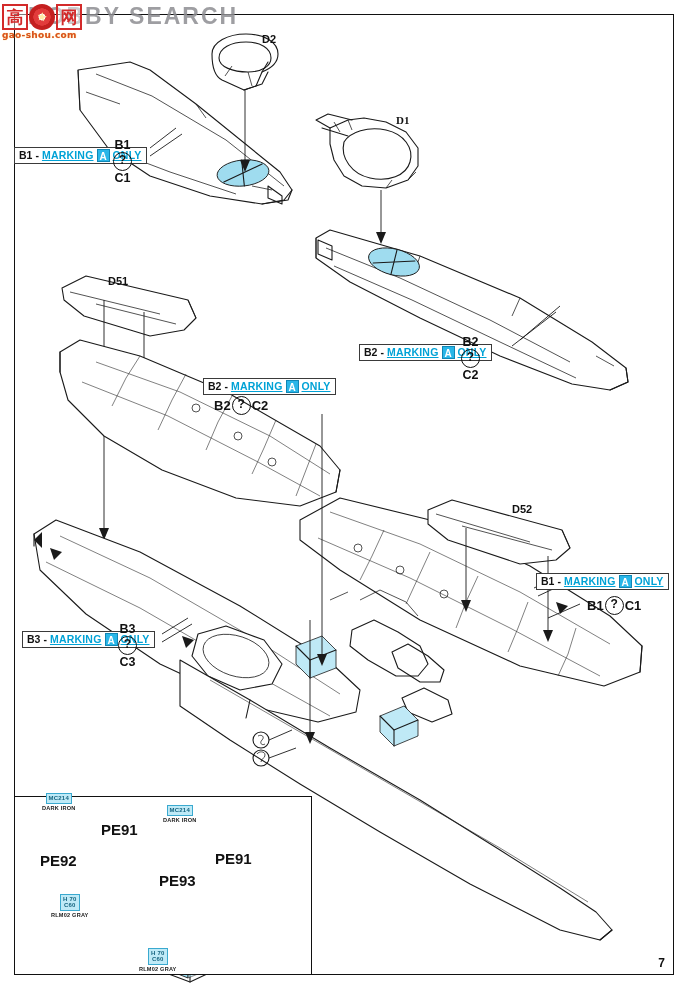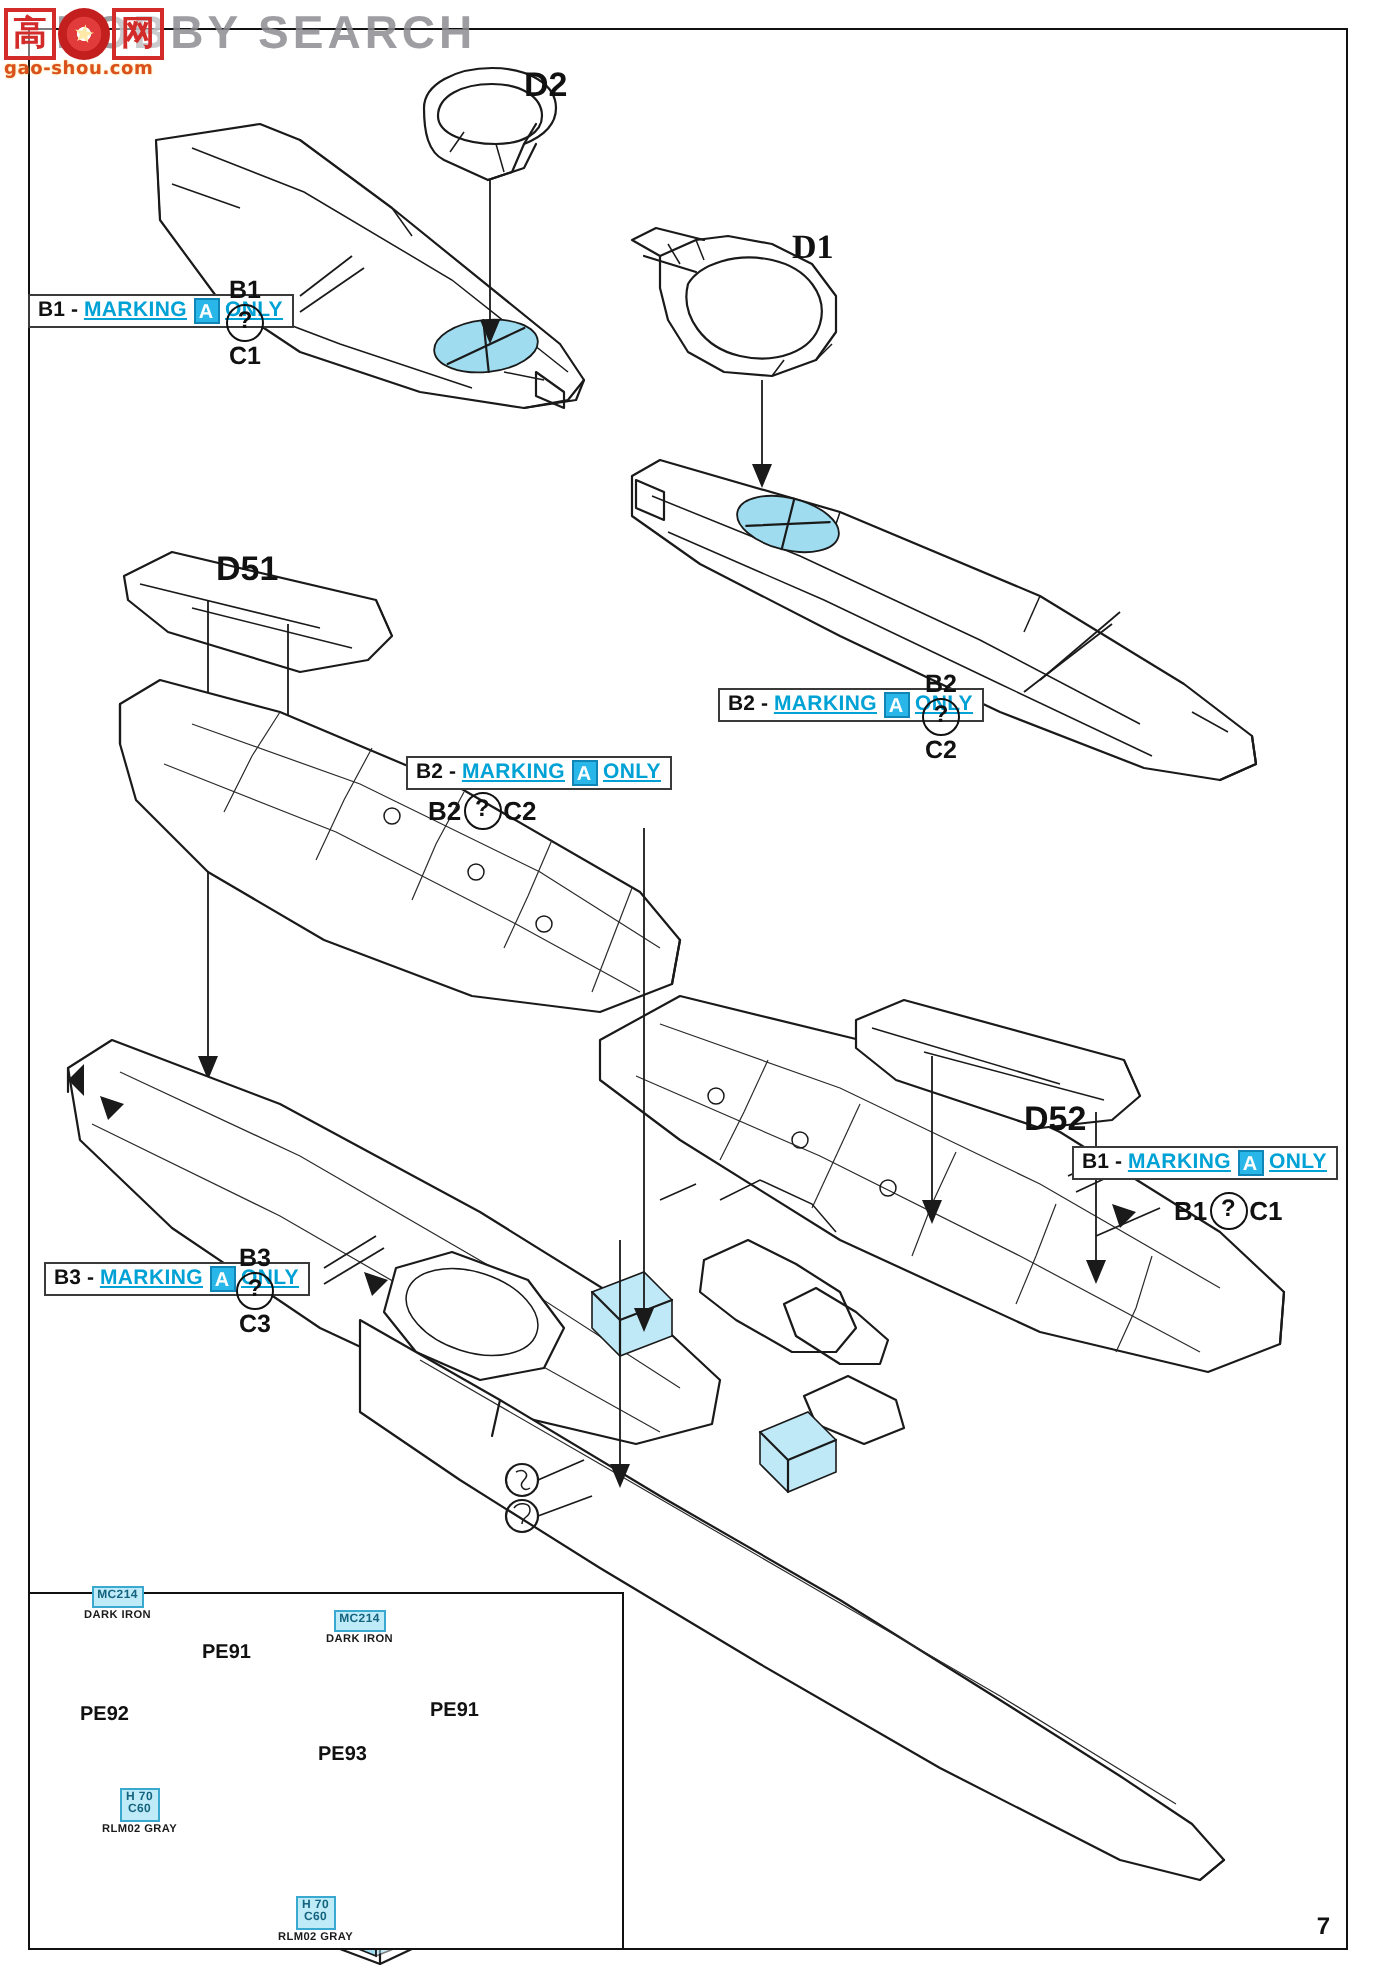--- a/index.html
+++ b/index.html
@@ -79,21 +79,21 @@
     position:absolute;display:flex;align-items:center;gap:1px;
     font-size:13px;font-weight:700;color:#111;white-space:nowrap;
   }
   .callout-h .q{
     display:inline-block;width:17px;height:17px;border:1.6px solid #111;border-radius:50%;
     line-height:15px;text-align:center;font-size:12px;font-weight:700;
   }
 
   
   .part-label{
-    position:absolute;font-size:17px;font-weight:700;color:#111;white-space:nowrap;
+    position:absolute;font-size:11px;font-weight:700;color:#111;white-space:nowrap;
   }
 
   
   .inset{
     position:absolute;left:14px;top:796px;width:298px;height:179px;
     border:1.6px solid #111;box-sizing:border-box;background:#fff;
   }
 
   
   .paint{
@@ -103,21 +103,21 @@
     display:inline-block;background:#bfeaf7;border:1px solid #3aa9cf;
     font-size:6px;font-weight:700;color:#14637f;line-height:6.5px;
     padding:1px 2px;letter-spacing:.2px;
   }
   .paint .codes i{display:block;font-style:normal;}
   .paint .pname{
     font-size:5.6px;font-weight:700;color:#1a1a1a;margin-top:.5px;letter-spacing:.2px;
   }
 
   .pe-label{
-    position:absolute;font-size:10px;font-weight:700;color:#111;white-space:nowrap;
+    position:absolute;font-size:15px;font-weight:700;color:#111;white-space:nowrap;
   }
 
   .page-num{
     position:absolute;right:24px;bottom:20px;font-size:12px;font-weight:700;color:#111;
   }
 
   svg{position:absolute;left:0;top:0;width:689px;height:990px;overflow:visible;}
   .ln{fill:none;stroke:#1a1a1a;stroke-width:1.1;stroke-linejoin:round;stroke-linecap:round;}
   .ln-t{fill:none;stroke:#1a1a1a;stroke-width:.75;}
   .ln-h{fill:none;stroke:#2b2b2b;stroke-width:.6;}
@@ -447,21 +447,21 @@
 
   <div class="callout-h" style="left:228px;top:885px;font-size:12px;">
     <span>B3</span>
     <span class="q">?</span>
     <span>C3</span>
   </div>
 
   <div class="part-label" style="left:262px;top:33px;">D2</div>
   <div class="part-label" style="left:396px;top:114px;font-family:Liberation Serif, serif;">D1</div>
   <div class="part-label" style="left:108px;top:275px;">D51</div>
-  <div class="part-label" style="left:512px;top:503px;margin-top:47px;">D52</div>
+  <div class="part-label" style="left:512px;top:503px;">D52</div>
 
   <div class="inset"></div>
 
   <div class="pe-label" style="left:101px;top:821px;">PE91</div>
   <div class="pe-label" style="left:40px;top:852px;">PE92</div>
   <div class="pe-label" style="left:215px;top:850px;">PE91</div>
   <div class="pe-label" style="left:159px;top:872px;">PE93</div>
 
   <div class="paint" style="left:42px;top:786px;">
     <span class="codes">

